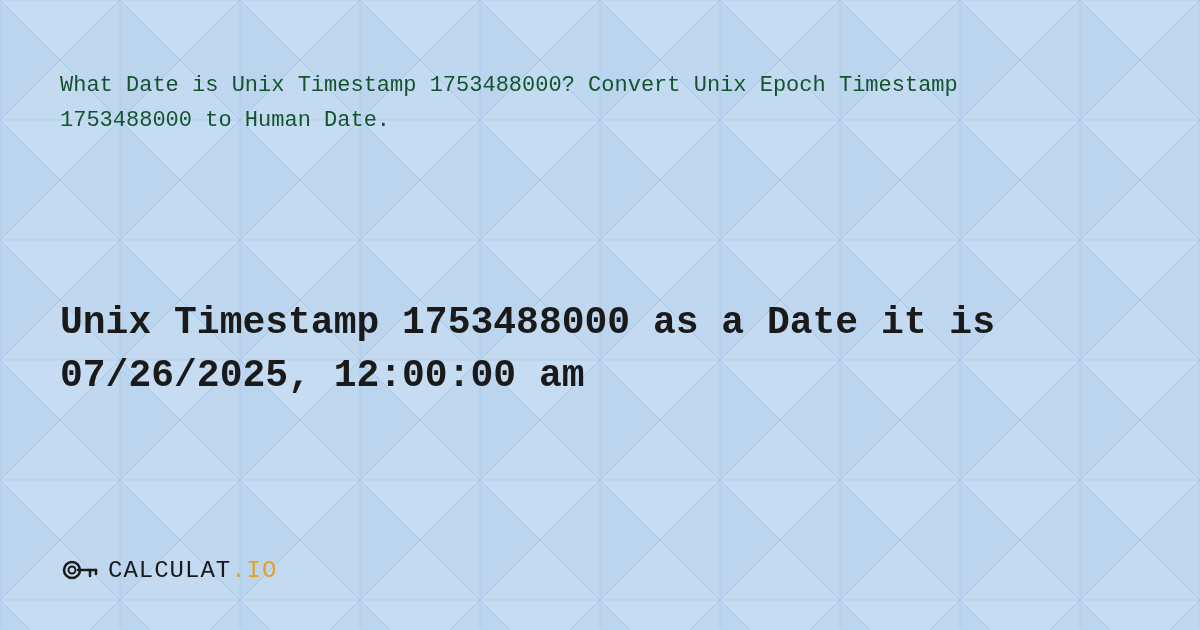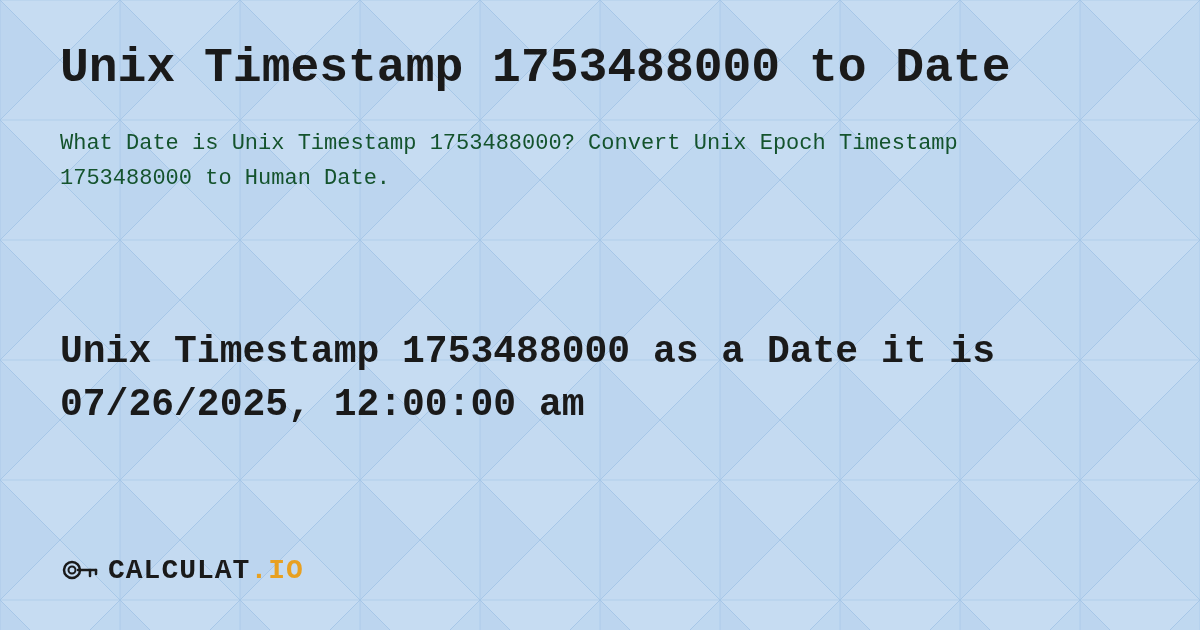--- a/index.html
+++ b/index.html
@@ -101,22 +101,22 @@
       align-items: center;
       gap: 8px;
     }
 
     .logo-icon {
       width: 40px;
       height: 40px;
     }
 
     .logo-text {
-      font-size: 28px;
-      font-weight: bold;
+      font-size: 24px;
+      font-weight: normal;
       color: #1a1a1a;
       letter-spacing: 1px;
     }
 
     .logo-text span.highlight {
       color: #e8a020;
     }
   </style>
 </head>
 <body>
@@ -131,21 +131,20 @@
       <polygon points="0,120 120,120 60,60" fill="rgba(195,220,245,0.4)" stroke="rgba(160,195,230,0.6)" stroke-width="1"></polygon>
     </pattern>
   </defs>
   <rect width="1200" height="630" fill="#c5d8ef"></rect>
   <rect width="1200" height="630" fill="url(#triangles)"></rect>
 </svg>
 
 <div class="content">
 
   <div>
-    <h1 class="main-title">Unix Timestamp 1753488000 to Date</h1>
 
     <p class="description">What Date is Unix Timestamp 1753488000? Convert Unix Epoch Timestamp 1753488000 to Human Date.</p>
   </div>
 
   <div class="result-section">
     <p class="result-text">
       <span>Unix Timestamp 1753488000 as a Date it is</span><br>
       <span>07/26/2025, 12:00:00 am</span>
     </p>
   </div>

